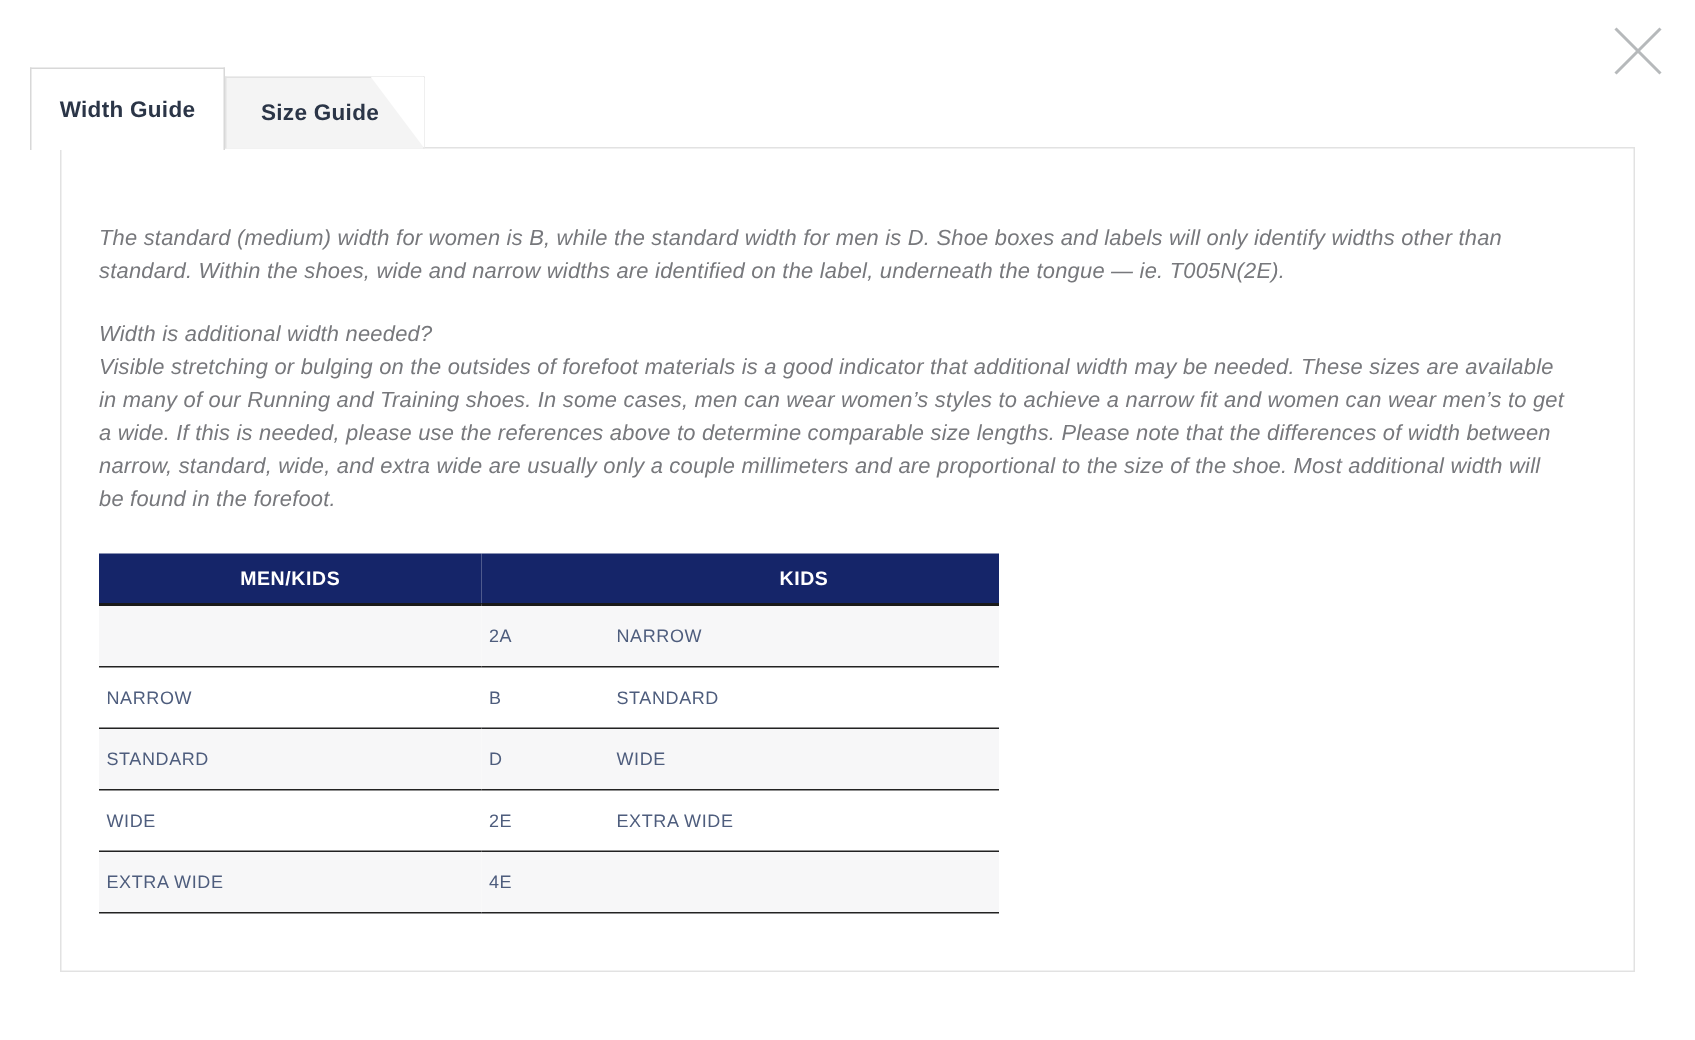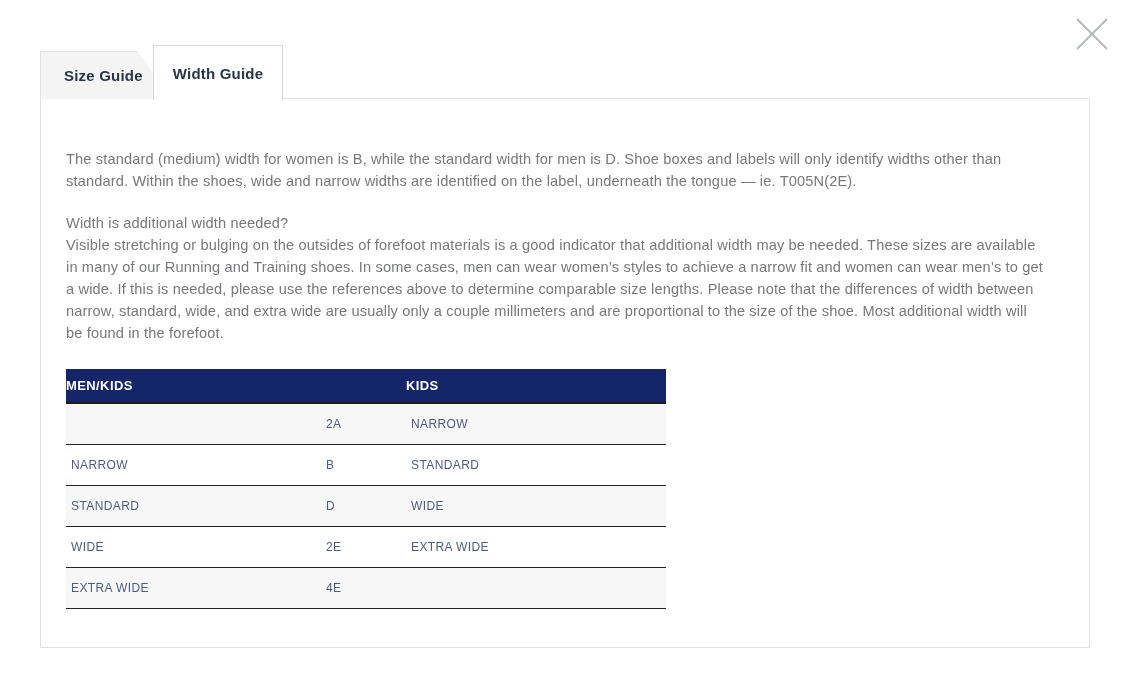--- a/index.html
+++ b/index.html
@@ -25,54 +25,54 @@
   .tab-inactive .tab-label { position:relative; z-index:1; }
 
   .tab-active { position:relative; bottom:-1px; z-index:3; width:130px; height:55px;
     margin-left:-20px; background:#ffffff; border:1px solid #d8d8d8; border-bottom:none;
     justify-content:center; }
 
   .panel { position:relative; z-index:1; margin-top:-1px; width:1050px; height:550px;
     background:#ffffff; border:1px solid #e2e2e2; padding:49px 45px 0 25px; }
 
   .body-text { color:#77787c; font-size:14.6px; line-height:22px; font-weight:500;
-    letter-spacing:0.15px; }
+    letter-spacing:0.15px;font-style:italic; }
   .para-intro { margin-bottom:20px; }
 
   .width-table { margin-top:25px; border-collapse:collapse; width:600px;
     table-layout:fixed; }
   .width-table col.c1 { width:255px; }
   .width-table col.c2 { width:85px; }
   .width-table col.c3 { width:260px; }
   .width-table th { background:#152569; color:#ffffff; font-size:13px; font-weight:bold;
-    height:34px; text-align:left; letter-spacing:0.4px;
+    height:34px; text-align:center; letter-spacing:0.4px;
     border-bottom:2px solid #1a1a1a; }
   .width-table td { height:41px; font-size:12px; color:#4e5d7d; letter-spacing:0.4px;
     border-bottom:1.5px solid #222222; padding-left:5px; vertical-align:middle; }
   .width-table tbody tr:nth-child(odd) { background:#f7f7f8; }
   .width-table tbody tr:nth-child(even) { background:#ffffff; }
 </style>
 </head>
 <body>
 
 <button class="close-btn" aria-label="Close">
   <svg width="40" height="40" viewBox="0 0 40 40">
     <line x1="5" y1="5" x2="35" y2="35" stroke="#b6b9bb" stroke-width="2"></line>
     <line x1="35" y1="5" x2="5" y2="35" stroke="#b6b9bb" stroke-width="2"></line>
   </svg>
 </button>
 
 <div class="modal">
 
   <div class="tabs">
+    <div class="tab tab-active">
+      <span class="tab-label">Width Guide</span>
+    </div>
     <div class="tab tab-inactive">
       <span class="tab-label">Size Guide</span>
-    </div>
-    <div class="tab tab-active">
-      <span class="tab-label">Width Guide</span>
     </div>
   </div>
 
   <div class="panel">
 
     <p class="body-text para-intro">The standard (medium) width for women is B, while the standard width for men is D. Shoe boxes and labels will only identify widths other than standard. Within the shoes, wide and narrow widths are identified on the label, underneath the tongue — ie. T005N(2E).</p>
 
     <div class="body-text">
       <div>Width is additional width needed?</div>
       <div>Visible stretching or bulging on the outsides of forefoot materials is a good indicator that additional width may be needed. These sizes are available in many of our Running and Training shoes. In some cases, men can wear women’s styles to achieve a narrow fit and women can wear men’s to get a wide. If this is needed, please use the references above to determine comparable size lengths. Please note that the differences of width between narrow, standard, wide, and extra wide are usually only a couple millimeters and are proportional to the size of the shoe. Most additional width will be found in the forefoot.</div>

